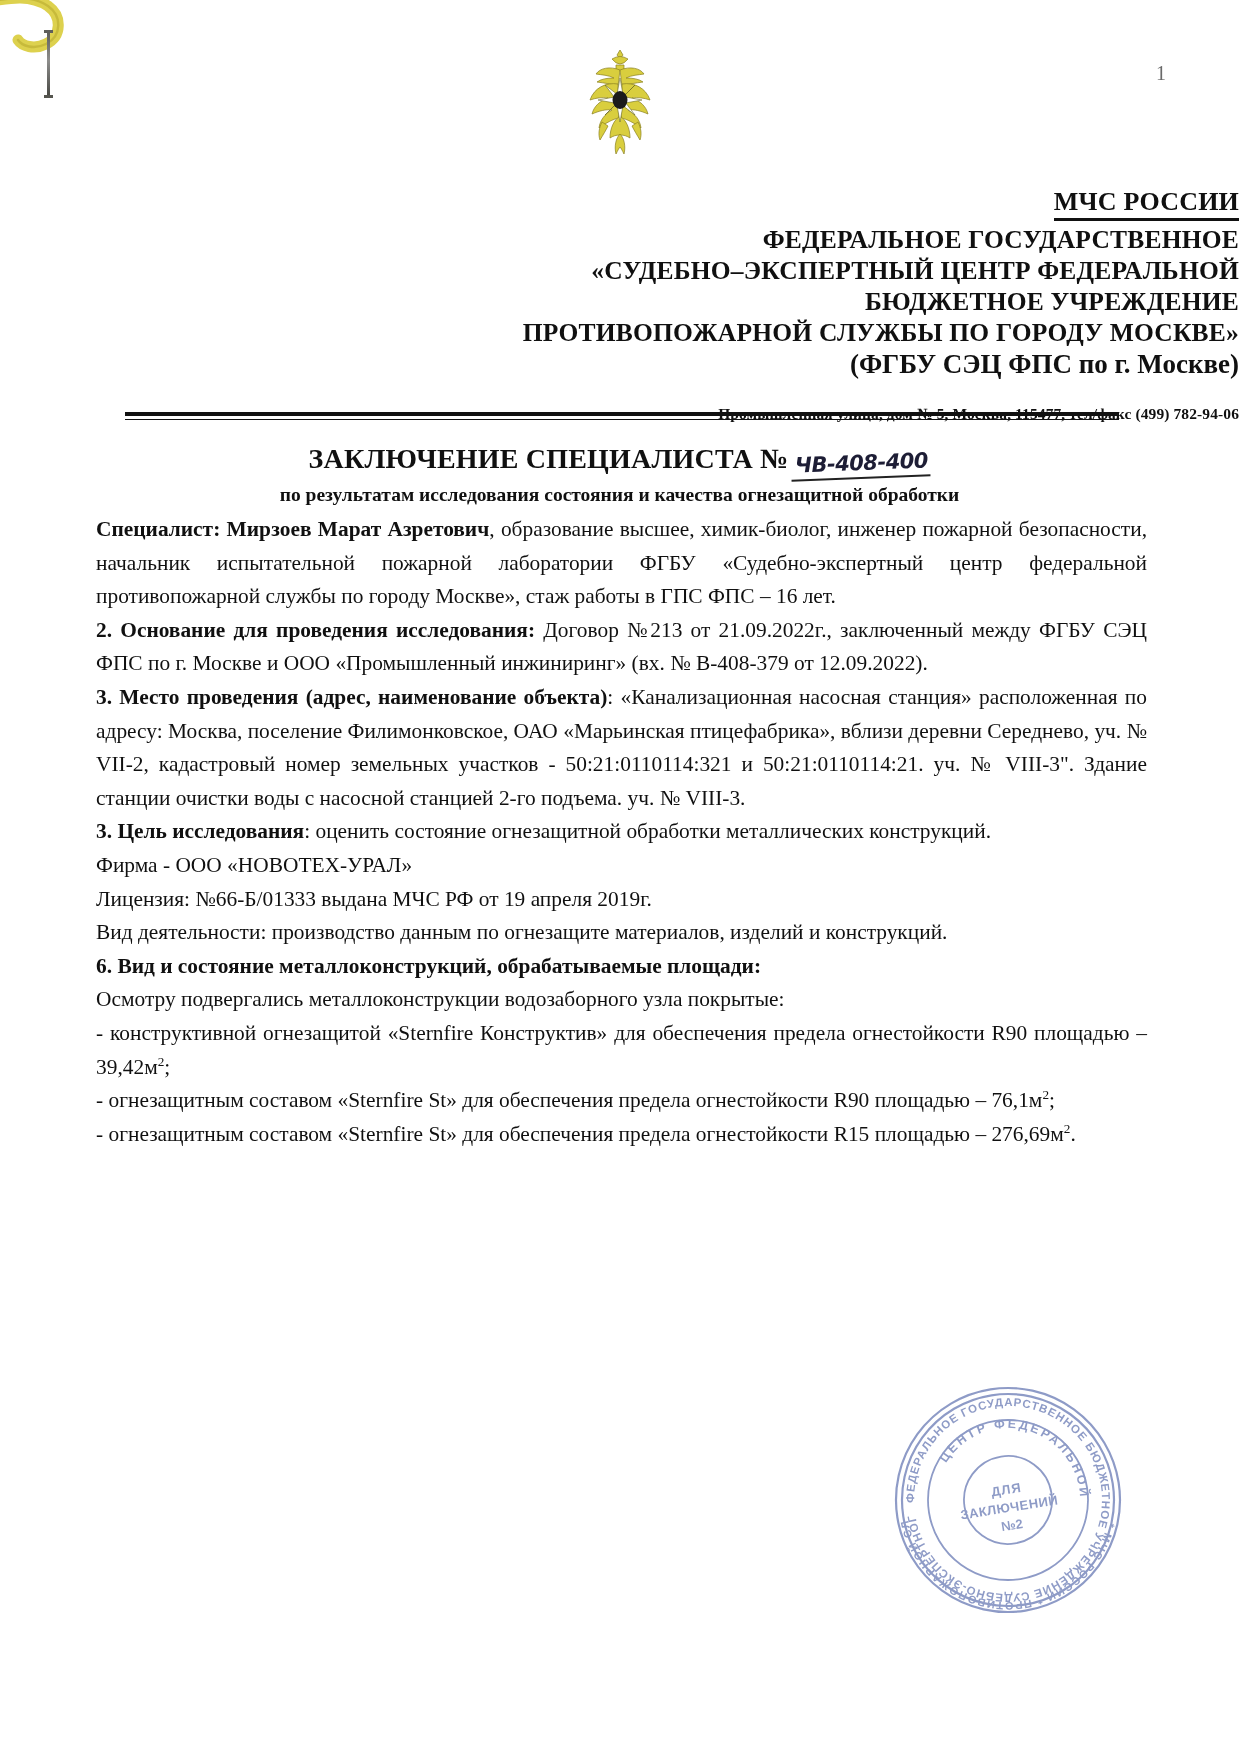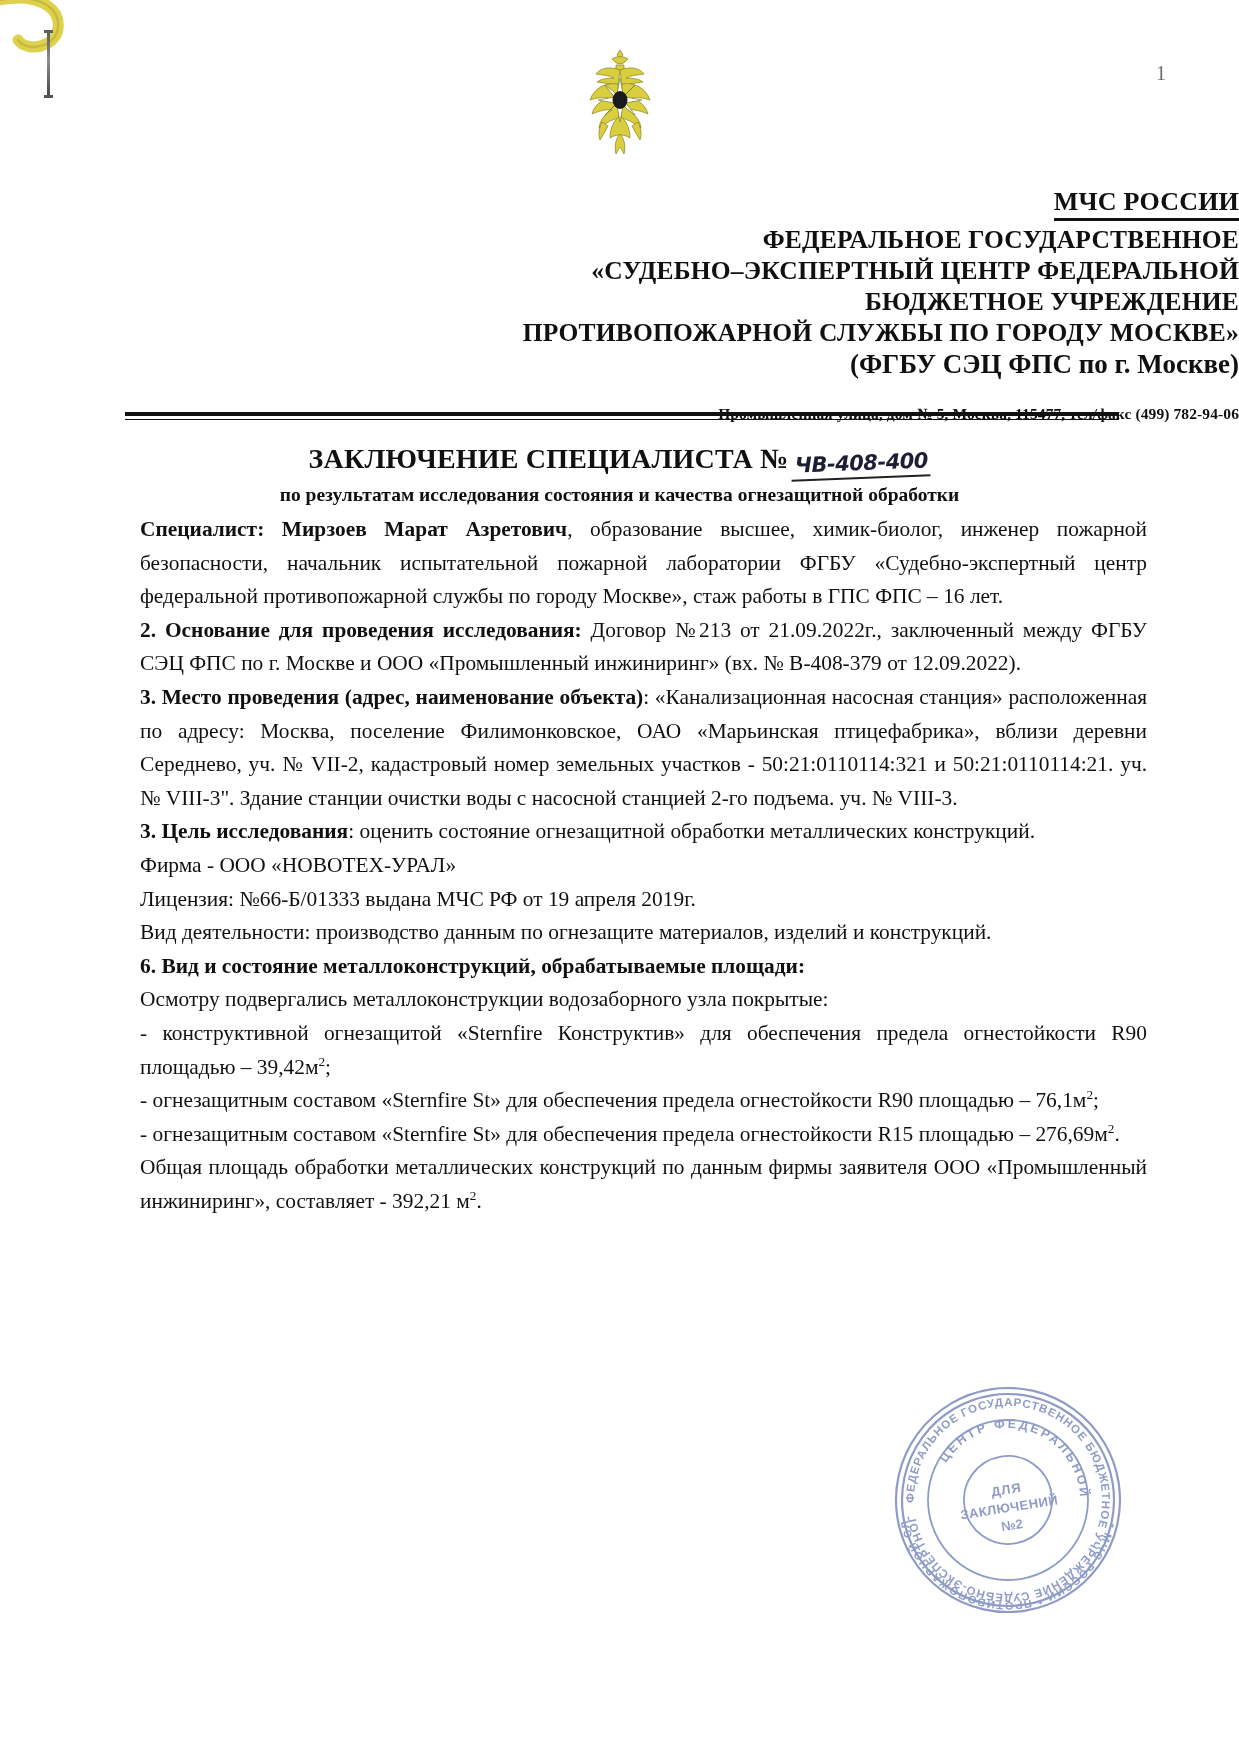--- a/index.html
+++ b/index.html
@@ -160,21 +160,20 @@
   
   .body {
     position: absolute;
     left: 96px;
     right: 92px;
     top: 513px;
     font-size: 21.4px;
     line-height: 33.6px;
     text-align: justify;
     text-justify: inter-word;
-    margin-left: 44px;
   }
   .body p {
     margin: 0;
     text-indent: 0;
   }
   .p-indent { text-indent: 42px; }
   .p-gap { margin-top: 20px !important; }
   b, .b { font-weight: bold; }
   sup { font-size: 0.62em; vertical-align: super; line-height: 0; }
 
@@ -268,21 +267,20 @@
     <p class="p-indent"><b>6. Вид и состояние металлоконструкций, обрабатываемые площади:</b></p>
 
     <p class="p-indent">Осмотру подвергались металлоконструкции водозаборного узла покрытые:</p>
 
     <p class="p-indent"><span>- конструктивной огнезащитой «Sternfire Конструктив» для обеспечения предела огнестойкости R90 площадью – 39,42м</span><sup>2</sup><span>;</span></p>
 
     <p class="p-indent"><span>- огнезащитным составом «Sternfire St» для обеспечения предела огнестойкости R90 площадью – 76,1м</span><sup>2</sup><span>;</span></p>
 
     <p class="p-indent"><span>- огнезащитным составом «Sternfire St» для обеспечения предела огнестойкости R15 площадью – 276,69м</span><sup>2</sup><span>.</span></p>
 
-    <p class="p-indent"><span>Общая площадь обработки металлических конструкций по данным фирмы заявителя ООО «Промышленный инжиниринг», составляет - 392,21 м</span><sup>2</sup><span>.</span></p>
 
   </div>
 
   <svg class="stamp" viewBox="0 0 244 244">
     <defs>
       <path id="arcOuter" d="M 122 122 m -102 0 a 102 102 0 1 1 204 0 a 102 102 0 1 1 -204 0"></path>
       <path id="arcOuter2" d="M 122 122 m -94 0 a 94 94 0 1 1 188 0 a 94 94 0 1 1 -188 0"></path>
       <path id="arcInner" d="M 122 122 m -72 0 a 72 72 0 1 1 144 0 a 72 72 0 1 1 -144 0"></path>
     </defs>
     <g fill="none" stroke="#4a5fa5" stroke-width="2.2">

